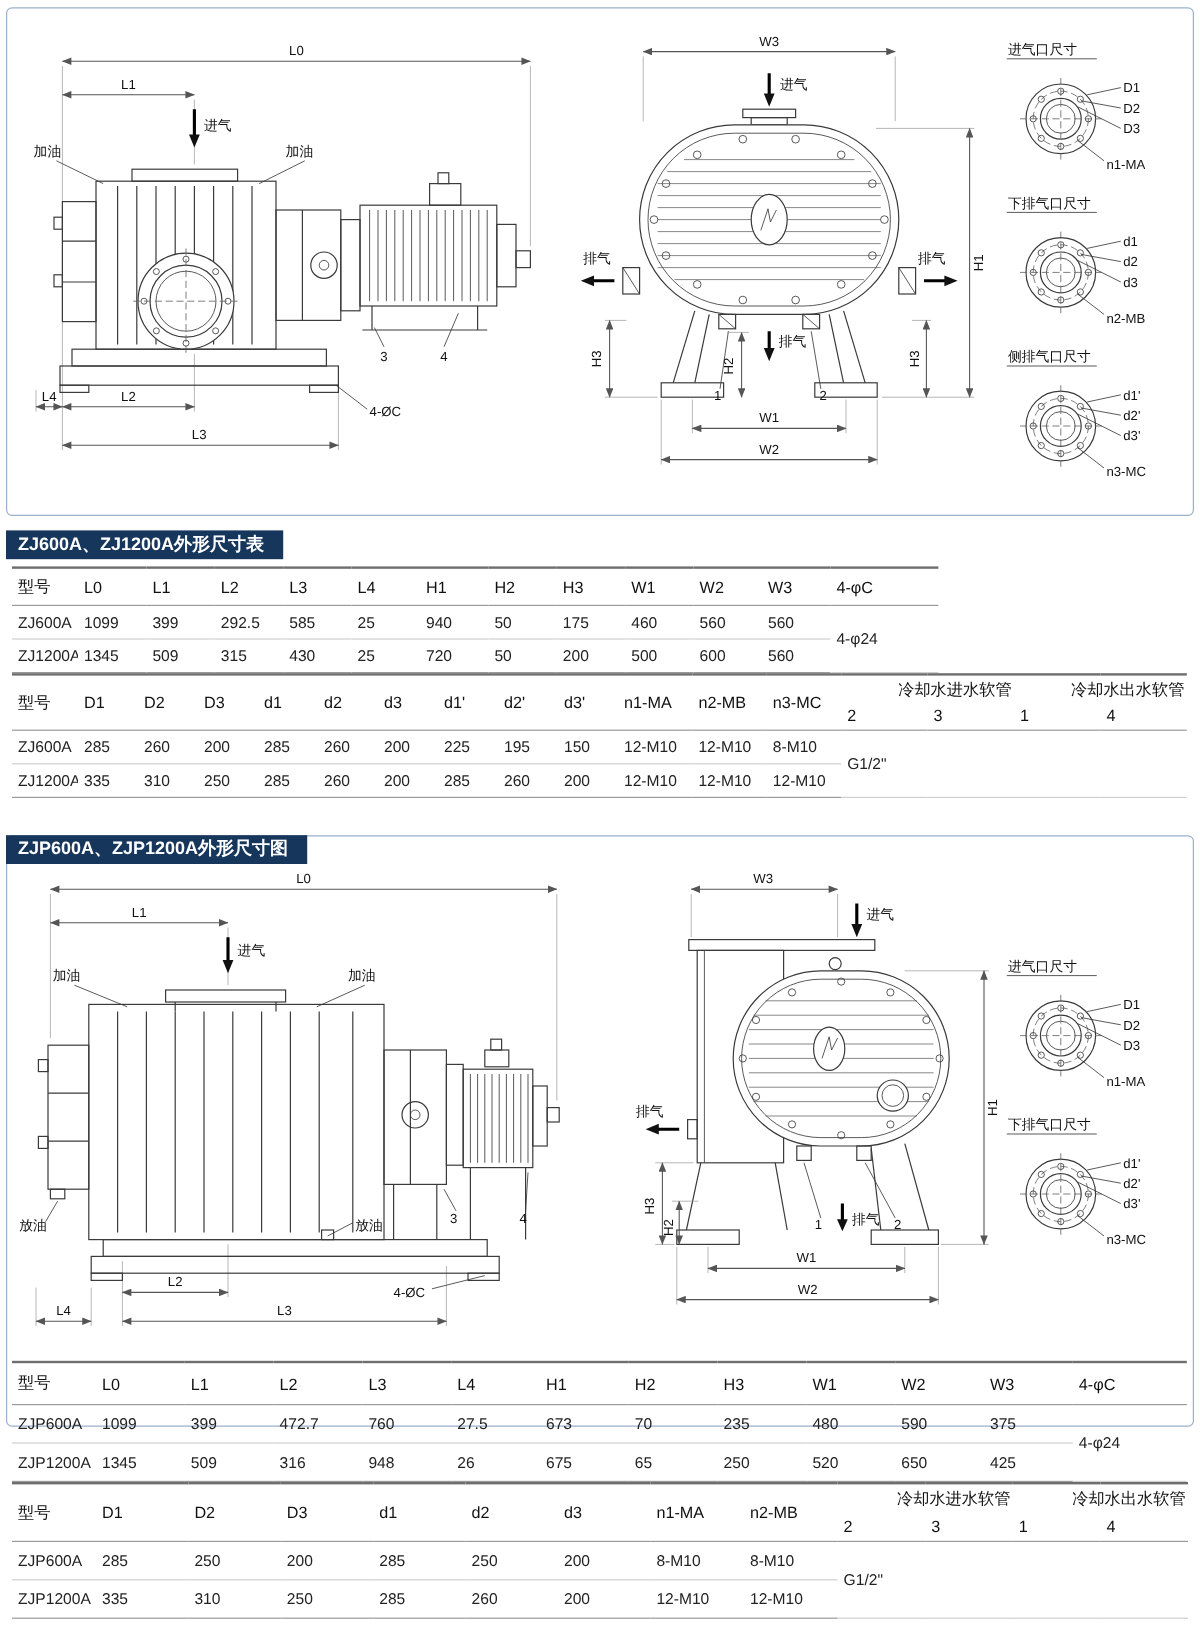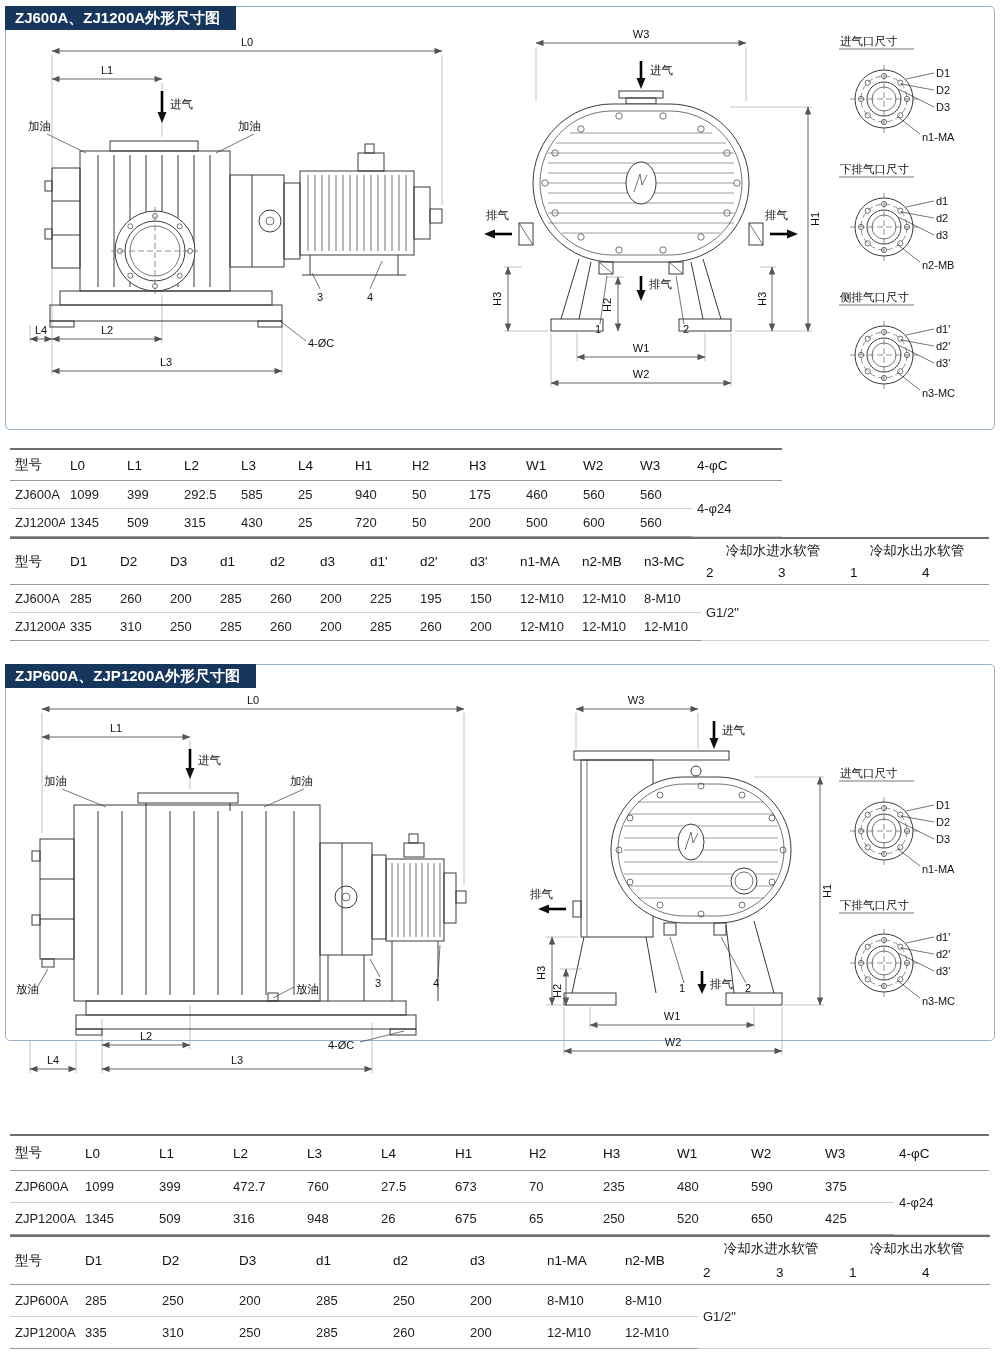--- a/index.html
+++ b/index.html
@@ -6,21 +6,21 @@
   html,body { background:#fff; }
   body { width:1000px; height:1372px; position:relative; font-family:"Liberation Sans","DejaVu Sans",sans-serif; color:#1c1c1c; overflow:hidden; }
 
   .section-title { position:absolute; top:-1px; left:-1px; background:#16365c; color:#fff;
     font-weight:bold; font-size:15px; line-height:24px; padding:0 16px 0 10px; white-space:nowrap; }
   .t-title { position:relative; display:inline-block; background:#16365c; color:#fff;
     font-weight:bold; font-size:15px; line-height:24px; padding:0 16px 0 10px; white-space:nowrap; }
 
   .diagram-box { position:absolute; left:5px; width:990px; border:1px solid #9ab0cc; border-radius:5px; background:#fff; }
   #box1 { top:6px; height:424px; }
-  #box2 { top:664px; height:377px; }
+  #box2 { top:696px; height:493px; }
   .abs { position:absolute; }
 
   
   svg line, svg rect, svg circle, svg ellipse, svg path, svg polyline, svg polygon { fill:none; stroke:#3a3a3a; stroke-width:1; }
   svg .wfill { fill:#ffffff; }
   svg .dfill { fill:#111; stroke:none; }
   svg .dim  { stroke:#555; stroke-width:0.9; }
   svg .ext  { stroke:#999; stroke-width:0.6; }
   svg .dash { stroke:#666; stroke-width:0.7; stroke-dasharray:6 3; }
   svg .thick{ stroke:#000; stroke-width:2.6; }
@@ -33,21 +33,21 @@
   
   .table-sec { position:absolute; left:5px; width:990px; }
   #tsec1 { top:442px; }
   #tsec2 { top:1128px; }
   .tables { margin:6px 0 0 5px; }
   table.dim-t { border-collapse:collapse; table-layout:fixed; }
   table.dim-t th, table.dim-t td { font-weight:normal; text-align:left; white-space:nowrap; overflow:hidden;
     font-size:13px; color:#222; padding:6px 2px 6px 5px; }
   table.dim-t th { font-size:13.5px; color:#111; }
   tr.hrow  > th { border-top:2px solid #6e6e6e; border-bottom:1px solid #9a9a9a; }
-  tr.hrow  > th.grp { border-bottom:none; text-align:center; padding:3px 2px; }
+  tr.hrow  > th.grp { border-bottom:none; text-align:right; padding:3px 2px; }
   tr.hrow  > th[rowspan] { border-bottom:1px solid #9a9a9a; }
   tr.hrow2 > th { border-bottom:1px solid #9a9a9a; padding:2px 2px 4px 5px; }
   tr.drow  > td { border-bottom:1px solid #cfcfcf; }
   tr.last  > td { border-bottom:1px solid #9a9a9a; }
   td.merge { text-align:left; }
   td.mergec { text-align:center; }
   #tsec2 table.dim-t th, #tsec2 table.dim-t td { padding-top:8px; padding-bottom:8px; }
   #tsec2 tr.hrow > th.grp, #tsec2 tr.hrow2 > th { padding-top:3px; padding-bottom:4px; }
 </style>
 </head>
@@ -55,21 +55,20 @@
 
 <svg width="0" height="0" style="position:absolute">
   <defs>
     <marker id="ar" viewBox="0 0 10 8" refX="9.5" refY="4" markerWidth="9" markerHeight="7" orient="auto-start-reverse">
       <path d="M0,0 L10,4 L0,8 z" style="fill:#555;stroke:none"></path>
     </marker>
   </defs>
 </svg>
 
 <div class="diagram-box" id="box1">
-  <div class="section-title">ZJ600A、ZJ1200A外形尺寸图</div>
 
   <svg class="abs" style="left:8px;top:26px" width="460" height="360" viewBox="0 0 460 360">
     <g>
 
       <line class="ext" x1="38" y1="22" x2="38" y2="342"></line>
       <line class="ext" x1="428" y1="22" x2="428" y2="172"></line>
       <line class="ext" x1="148" y1="50" x2="148" y2="104"></line>
       <line class="ext" x1="148" y1="262" x2="148" y2="310"></line>
       <line class="ext" x1="16" y1="292" x2="16" y2="310"></line>
       <line class="ext" x1="268" y1="292" x2="268" y2="342"></line>
@@ -335,20 +334,21 @@
       <line class="thin" x1="60" y1="84" x2="82" y2="101"></line>
       <text x="98" y="44">d1'</text>
       <text x="98" y="61">d2'</text>
       <text x="98" y="78">d3'</text>
       <text x="84" y="108">n3-MC</text>
     </g>
   </svg>
 </div>
 
 <div class="table-sec" id="tsec1">
+  <div class="t-title">ZJ600A、ZJ1200A外形尺寸表</div>
   <div class="tables">
     <table class="dim-t" style="width:772px">
       <colgroup>
           <col style="width:55px">
           <col style="width:57px">
           <col style="width:57px">
           <col style="width:57px">
           <col style="width:57px">
           <col style="width:57px">
           <col style="width:57px">

